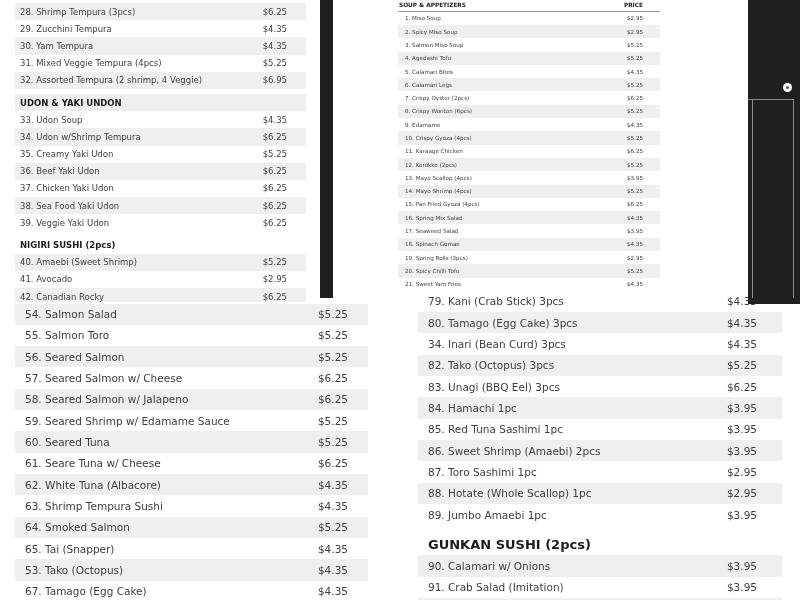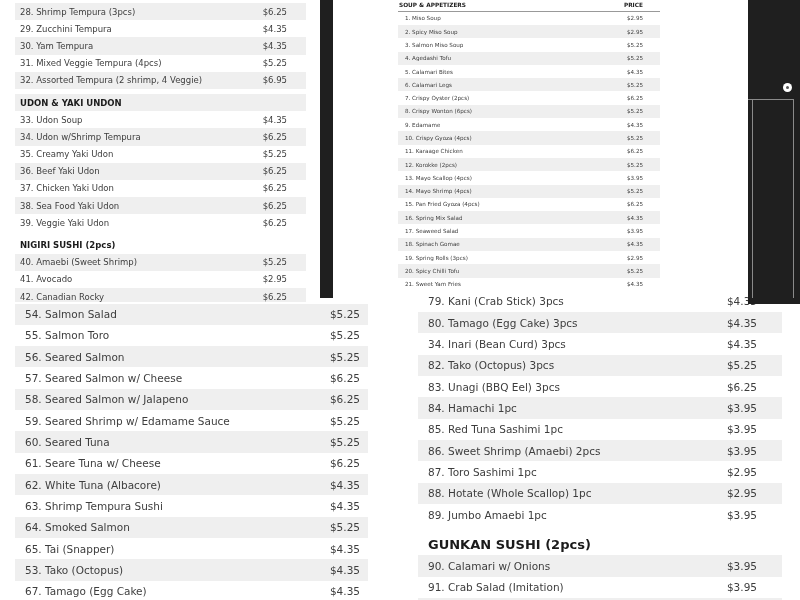--- a/index.html
+++ b/index.html
@@ -10,21 +10,21 @@
   .stage{position:relative;width:800px;height:600px;overflow:hidden;background:#fff;
          font-family:"DejaVu Sans","Liberation Sans",sans-serif;}
   .row{display:flex;justify-content:space-between;align-items:center;box-sizing:border-box;color:var(--text);}
   .row.shaded{background:var(--shaded);gap:40px;}
   .row .lbl{white-space:nowrap;overflow:hidden;}
   .row .price{white-space:nowrap;}
 
   
   #page{position:absolute;left:0;top:0;width:800px;height:600px;background:#fff;z-index:1;}
   #colL{position:absolute;left:15px;top:303.5px;width:353px;}
-  #colL .row{height:21.33px;font-size:10.5px;padding:0 8px 0 10px;}
+  #colL .row{height:21.33px;font-size:10.5px;padding:0 20px 0 10px;}
   #colR{position:absolute;left:418px;top:290.7px;width:364px;}
   #colR .row{height:21.33px;font-size:10.5px;padding:0 25px 0 10px;}
   #colR .sec-gap{height:8px;}
   #colR .sec-head{height:22px;display:flex;align-items:center;font-weight:bold;
                   font-size:13px;color:var(--head);padding:0 10px;}
   .row-sliver{height:2px;background:var(--shaded);}
 
   
   #panelL{position:absolute;left:0;top:0;width:320px;height:302px;background:#fff;overflow:hidden;z-index:2;}
   #panelL .inner{position:absolute;left:15px;top:3px;width:291px;}

